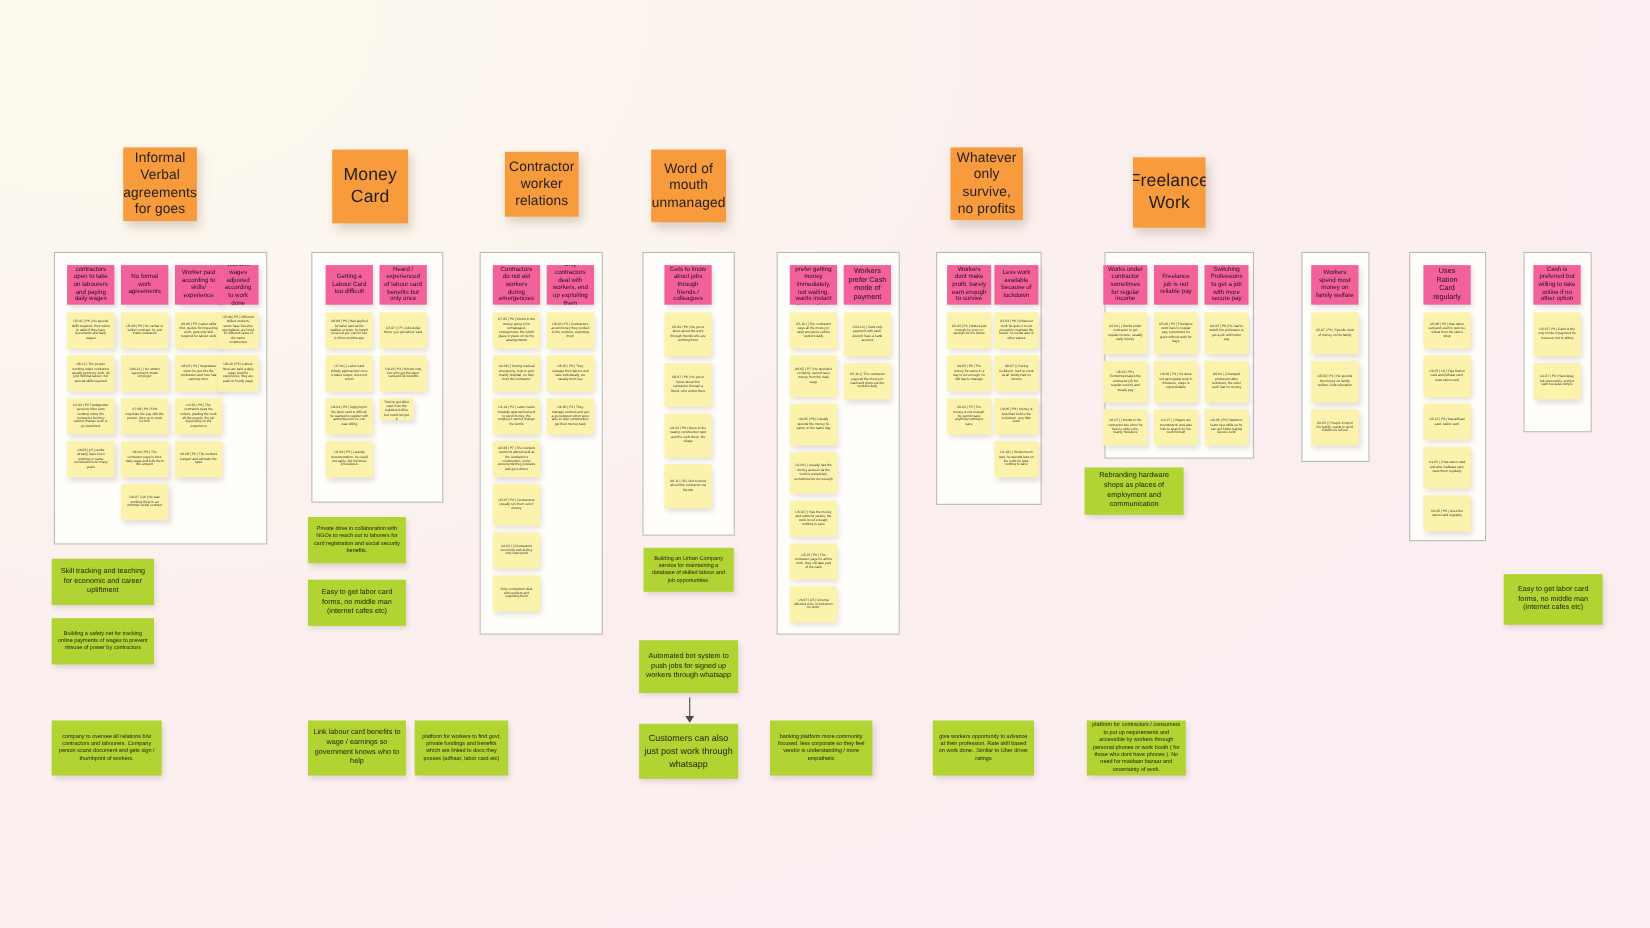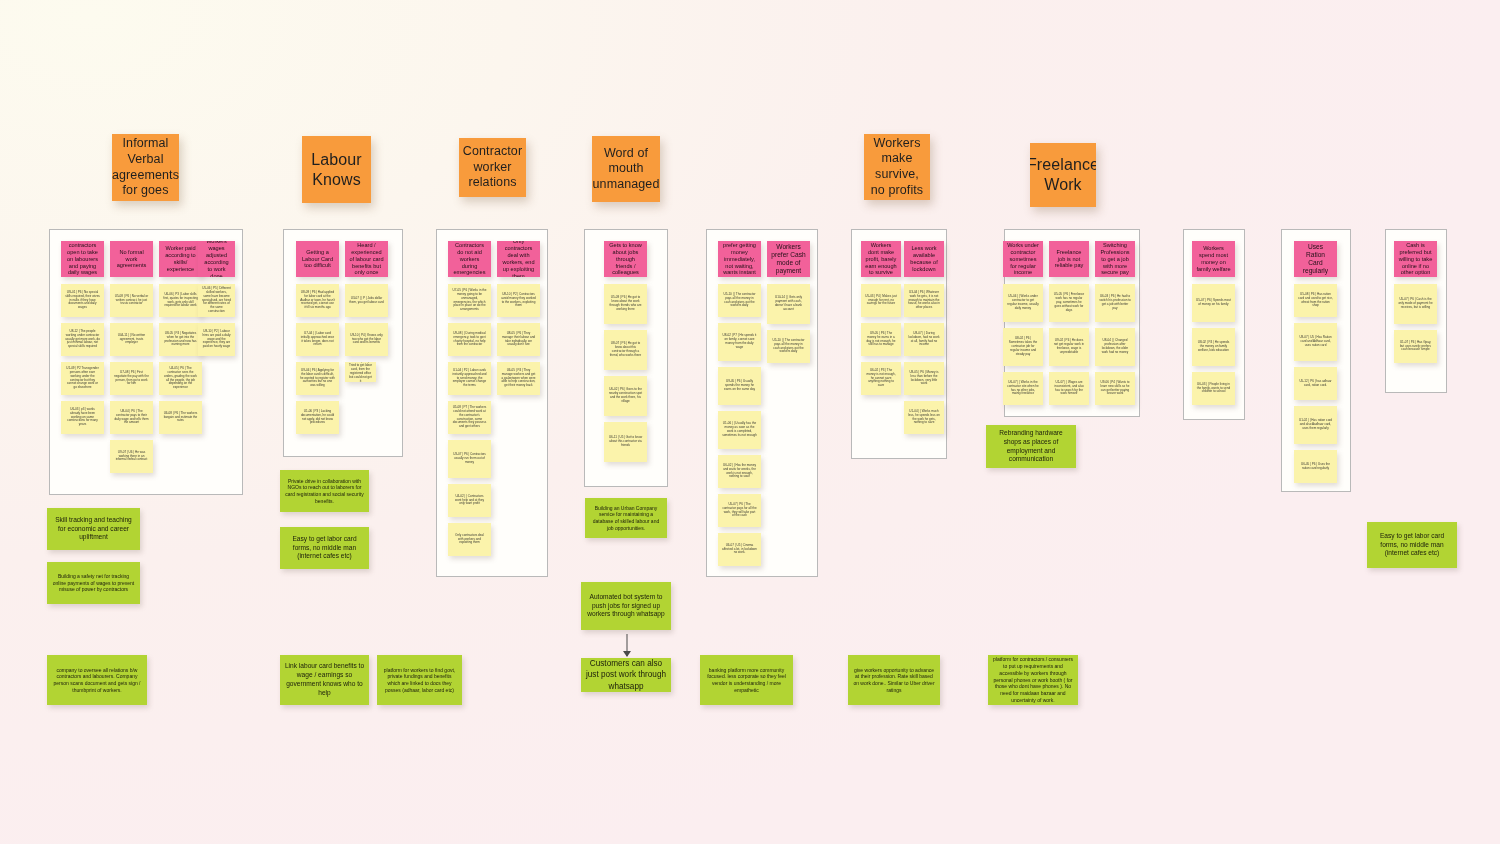--- a/index.html
+++ b/index.html
@@ -71,27 +71,27 @@
   .t-green-m{ font-size:6.6px; line-height:1.35; }
   .t-green-l{ font-size:8.2px; line-height:1.35; }
 </style>
 </head>
 <body>
 
 <div id="board">
 
   <div class="note note-orange t-head" style="left:112px; top:134px; width:67px; height:67px;">Informal Verbal agreements for goes</div>
 
-  <div class="note note-orange t-head t-head-lg" style="left:302px; top:136px; width:69px; height:67px;">Labour Knows</div>
+  <div class="note note-orange t-head t-head-lg" style="left:302px; top:136px; width:69px; height:67px;">Money Card</div>
 
   <div class="note note-orange t-head" style="left:459px; top:138px; width:67px; height:59px;">Contractor worker relations</div>
 
   <div class="note note-orange t-head" style="left:592px; top:136px; width:68px; height:66px;">Word of mouth unmanaged</div>
 
-  <div class="note note-orange t-head" style="left:864px; top:134px; width:66px; height:66px;">Workers make survive, no profits</div>
+  <div class="note note-orange t-head" style="left:864px; top:134px; width:66px; height:66px;">Whatever only survive, no profits</div>
 
   <div class="note note-orange t-head t-head-lg" style="left:1030px; top:143px; width:66px; height:64px;">Freelance Work</div>
 
   <div class="panel" style="left:49px; top:229px; width:194px; height:266px;"></div>
 
   <div class="note note-pink t-pink" style="left:61px; top:241px; width:43px; height:36px;">contractors open to take on labourers and paying daily wages</div>
   <div class="note note-pink t-pink" style="left:110px; top:241px; width:43px; height:36px;">No formal work agreements</div>
   <div class="note note-pink t-pink" style="left:159px; top:241px; width:43px; height:36px;">Worker paid according to skills/ experience</div>
   <div class="note note-pink t-pink" style="left:198px; top:241px; width:37px; height:36px;">Workers wages adjusted according to work done</div>
 
@@ -164,21 +164,21 @@
   <div class="note note-yellow t-micro" style="left:604px; top:422px; width:43px; height:40px;">U6-11 | U5 | Got to know about this contractor via friends</div>
 
   <div class="note note-green t-green-s" style="left:585px; top:498px; width:82px; height:40px;">Building an Urban Company service for maintaining a database of skilled labour and job opportunities.</div>
   <div class="note note-green t-green-m" style="left:581px; top:582px; width:90px; height:48px;">Automated bot system to push jobs for signed up workers through whatsapp</div>
 
   <div class="connector" style="left:622px; top:634px; width:9px; height:22px;">
     <div class="shaft"></div>
       <div class="head"></div>
   </div>
 
-  <div class="note note-green t-green-l" style="left:581px; top:658px; width:90px; height:34px;">Customers can also just post work through whatsapp</div>
+  <div class="note note-green t-green-l" style="left:581px; top:658px; width:90px; height:50px;">Customers can also just post work through whatsapp</div>
   <div class="note note-green t-green-s" style="left:700px; top:655px; width:93px; height:50px;">banking platform more community focused. less corporate so they feel vendor is understanding / more empathetic</div>
 
   <div class="panel" style="left:706px; top:229px; width:112px; height:348px;"></div>
 
   <div class="note note-pink t-pink" style="left:718px; top:241px; width:43px; height:36px;">Workers prefer getting money immediately, not waiting, wants instant transactions</div>
   <div class="note note-pink t-pink-m" style="left:767px; top:241px; width:43px; height:36px;">Workers prefer Cash mode of payment</div>
 
   <div class="note note-yellow t-micro" style="left:718px; top:284px; width:43px; height:33px;">U5-10 | | The contractor pays all the money in cash and gives out the workers daily</div>
   <div class="note note-yellow t-micro" style="left:718px; top:323px; width:43px; height:38px;">U8-02 | P7 | He spends it on family, cannot save money from the daily wage</div>
   <div class="note note-yellow t-micro" style="left:718px; top:367px; width:43px; height:38px;">U9-05 | P6 | Usually spends the money he earns on the same day</div>

